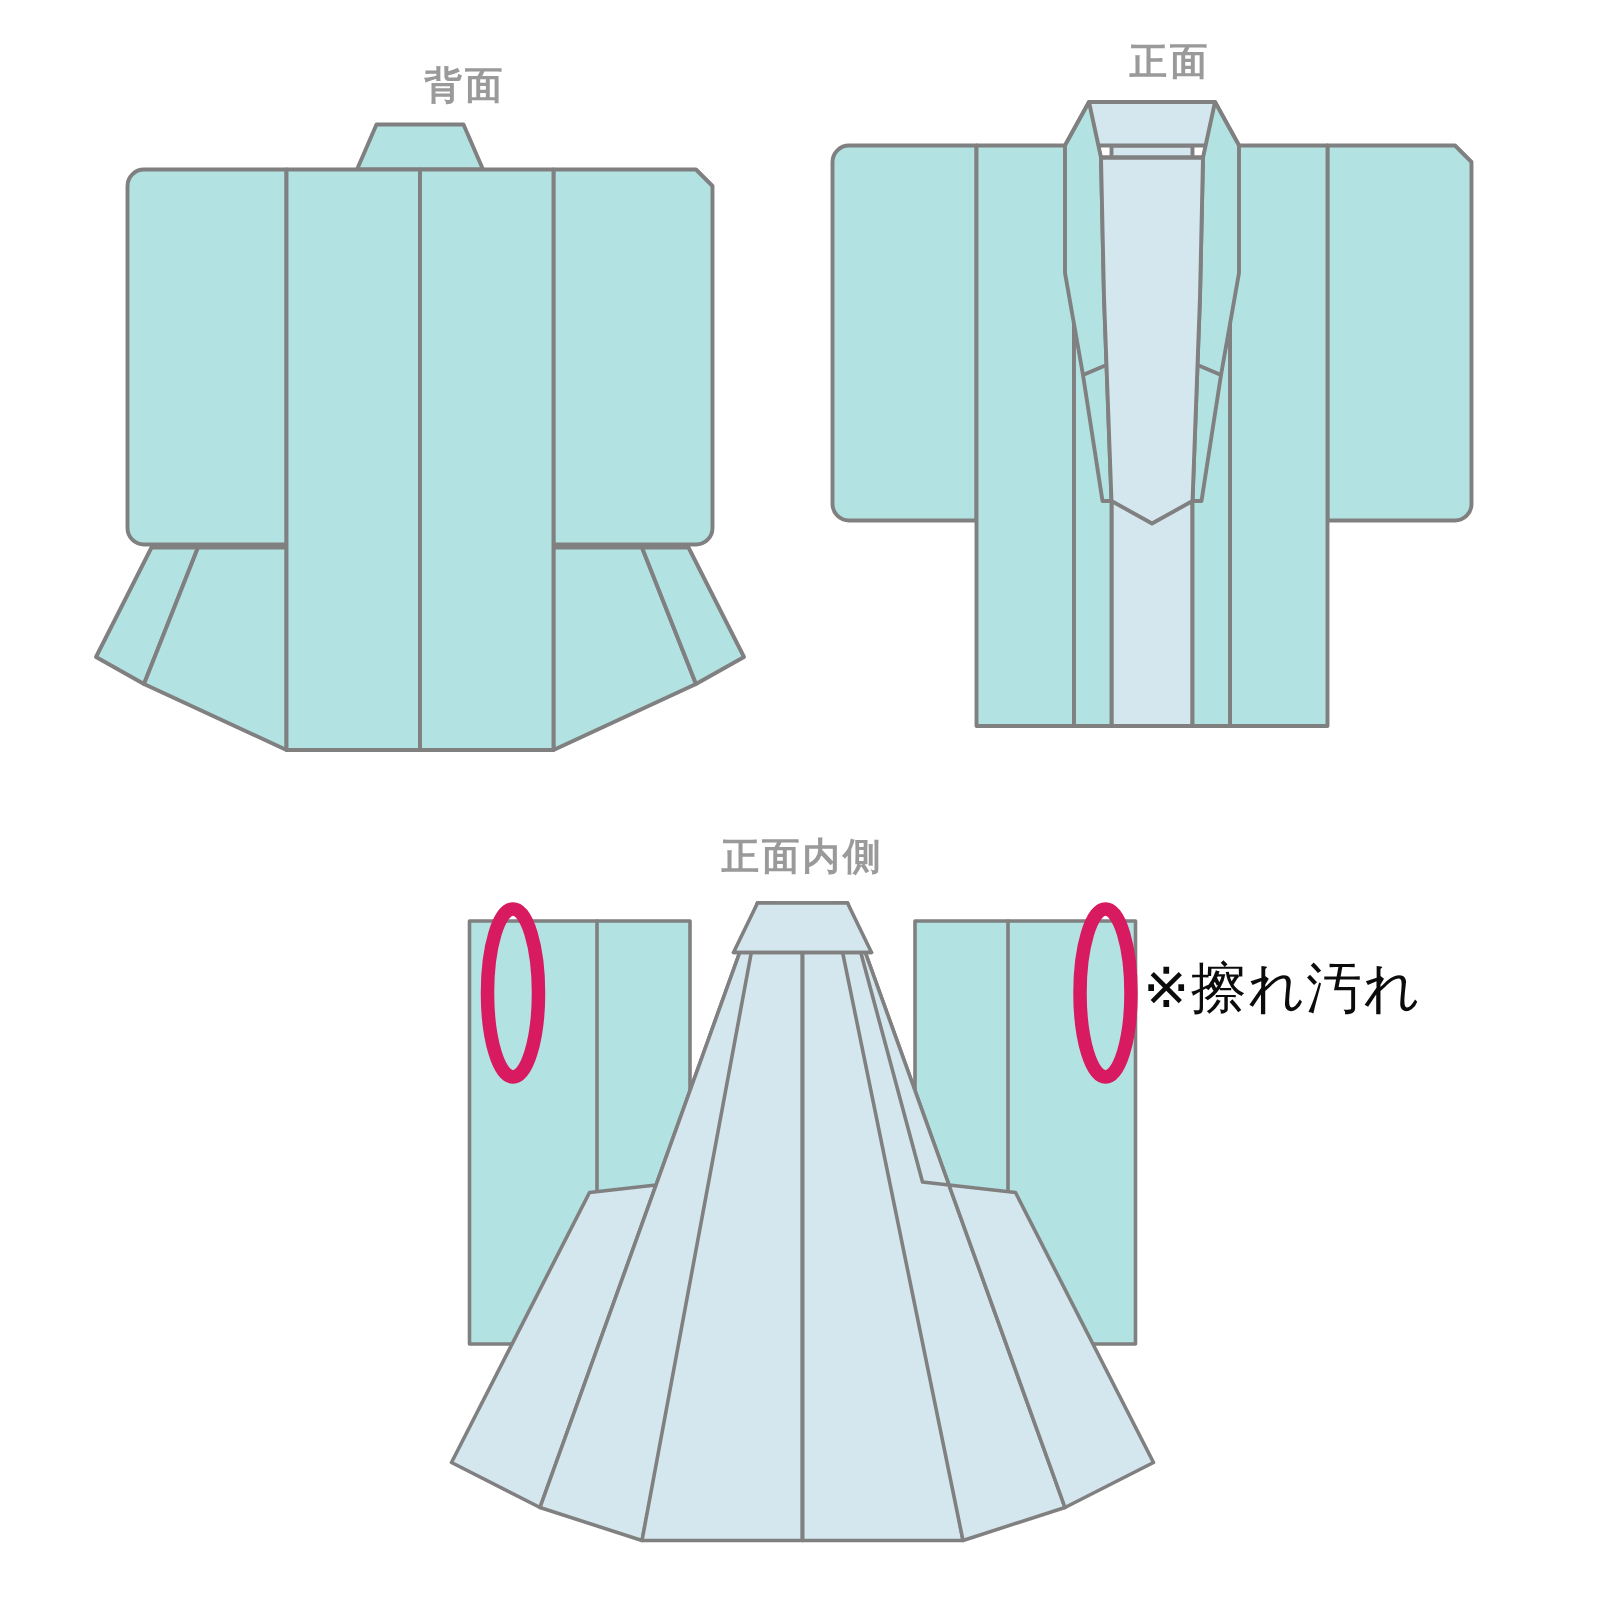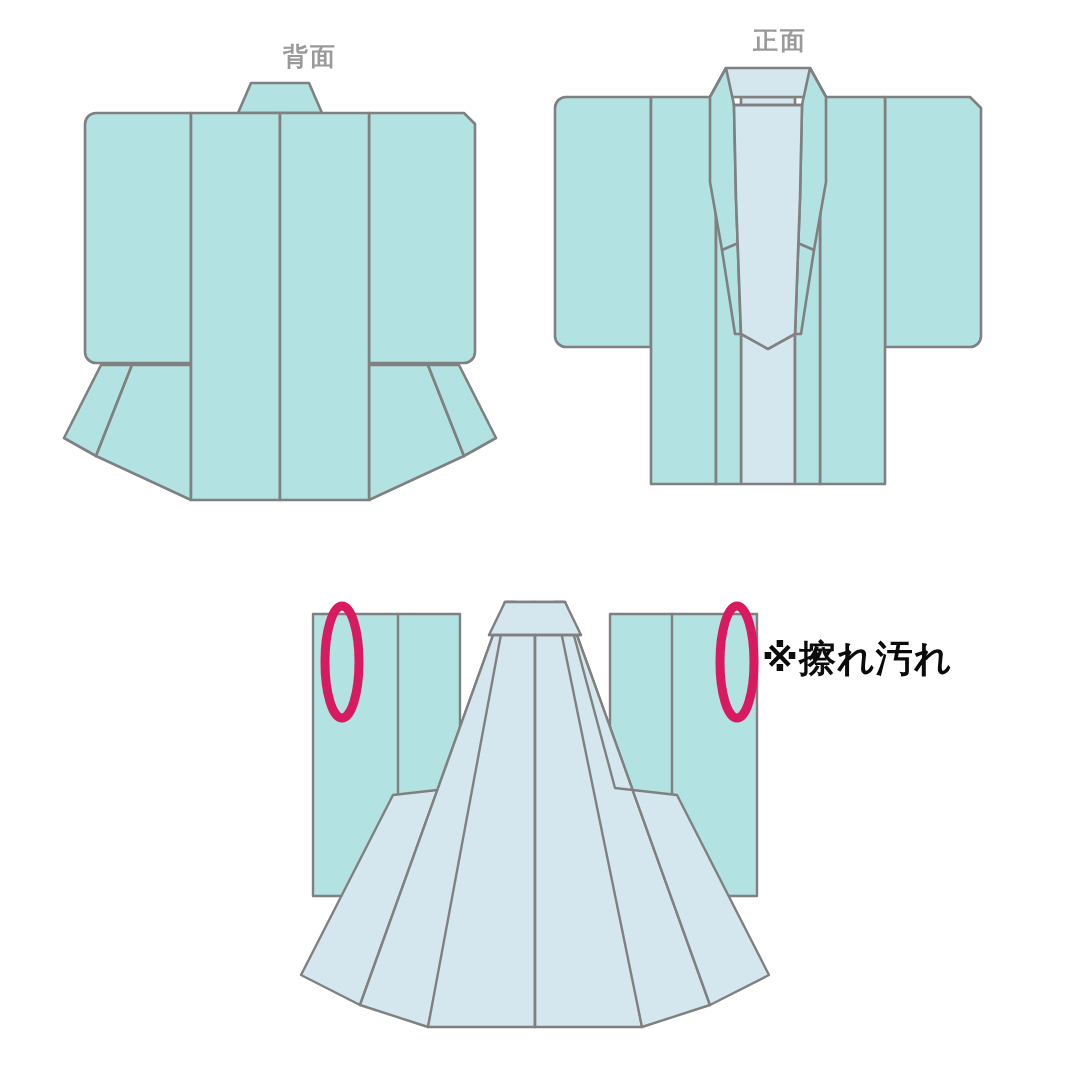--- a/index.html
+++ b/index.html
@@ -53,21 +53,20 @@
 
   .annotation-note {
     position: absolute;
     left: 762px;
     top: 634px;
     font-size: 37px;
     color: #0b0b0b;
     letter-spacing: 1px;
     white-space: nowrap;
     font-family: "DejaVu Sans", "Liberation Sans", sans-serif;
-    font-weight: bold;
   }
 </style>
 </head>
 <body>
 
 <div class="stage">
 
   <div class="panel" id="panel-back">
     <div class="panel-title">背面</div>
 
@@ -133,20 +132,21 @@
 
         <path fill="none" d="M 192,188 L 206,182"></path>
         <path fill="none" d="M 284,188 L 270,182"></path>
 
         <path fill="none" d="M 204,43 L 272,43"></path>
       </g>
     </svg>
   </div>
 
   <div class="panel" id="panel-inner">
+    <div class="panel-title">正面内側</div>
 
     <svg class="figure-svg" width="500" height="470" viewBox="0 0 500 470">
       <g stroke="#808080" stroke-width="2.4" stroke-linejoin="round" stroke-linecap="round">
 
         <path fill="#b2e2e2" d="M 28,24 L 175,24 L 175,306 L 28,306 Z"></path>
         <path fill="#b2e2e2" d="M 325,24 L 472,24 L 472,306 L 325,306 Z"></path>
 
         <path fill="none" d="M 113,24 L 113,306"></path>
         <path fill="none" d="M 387,24 L 387,306"></path>
 

